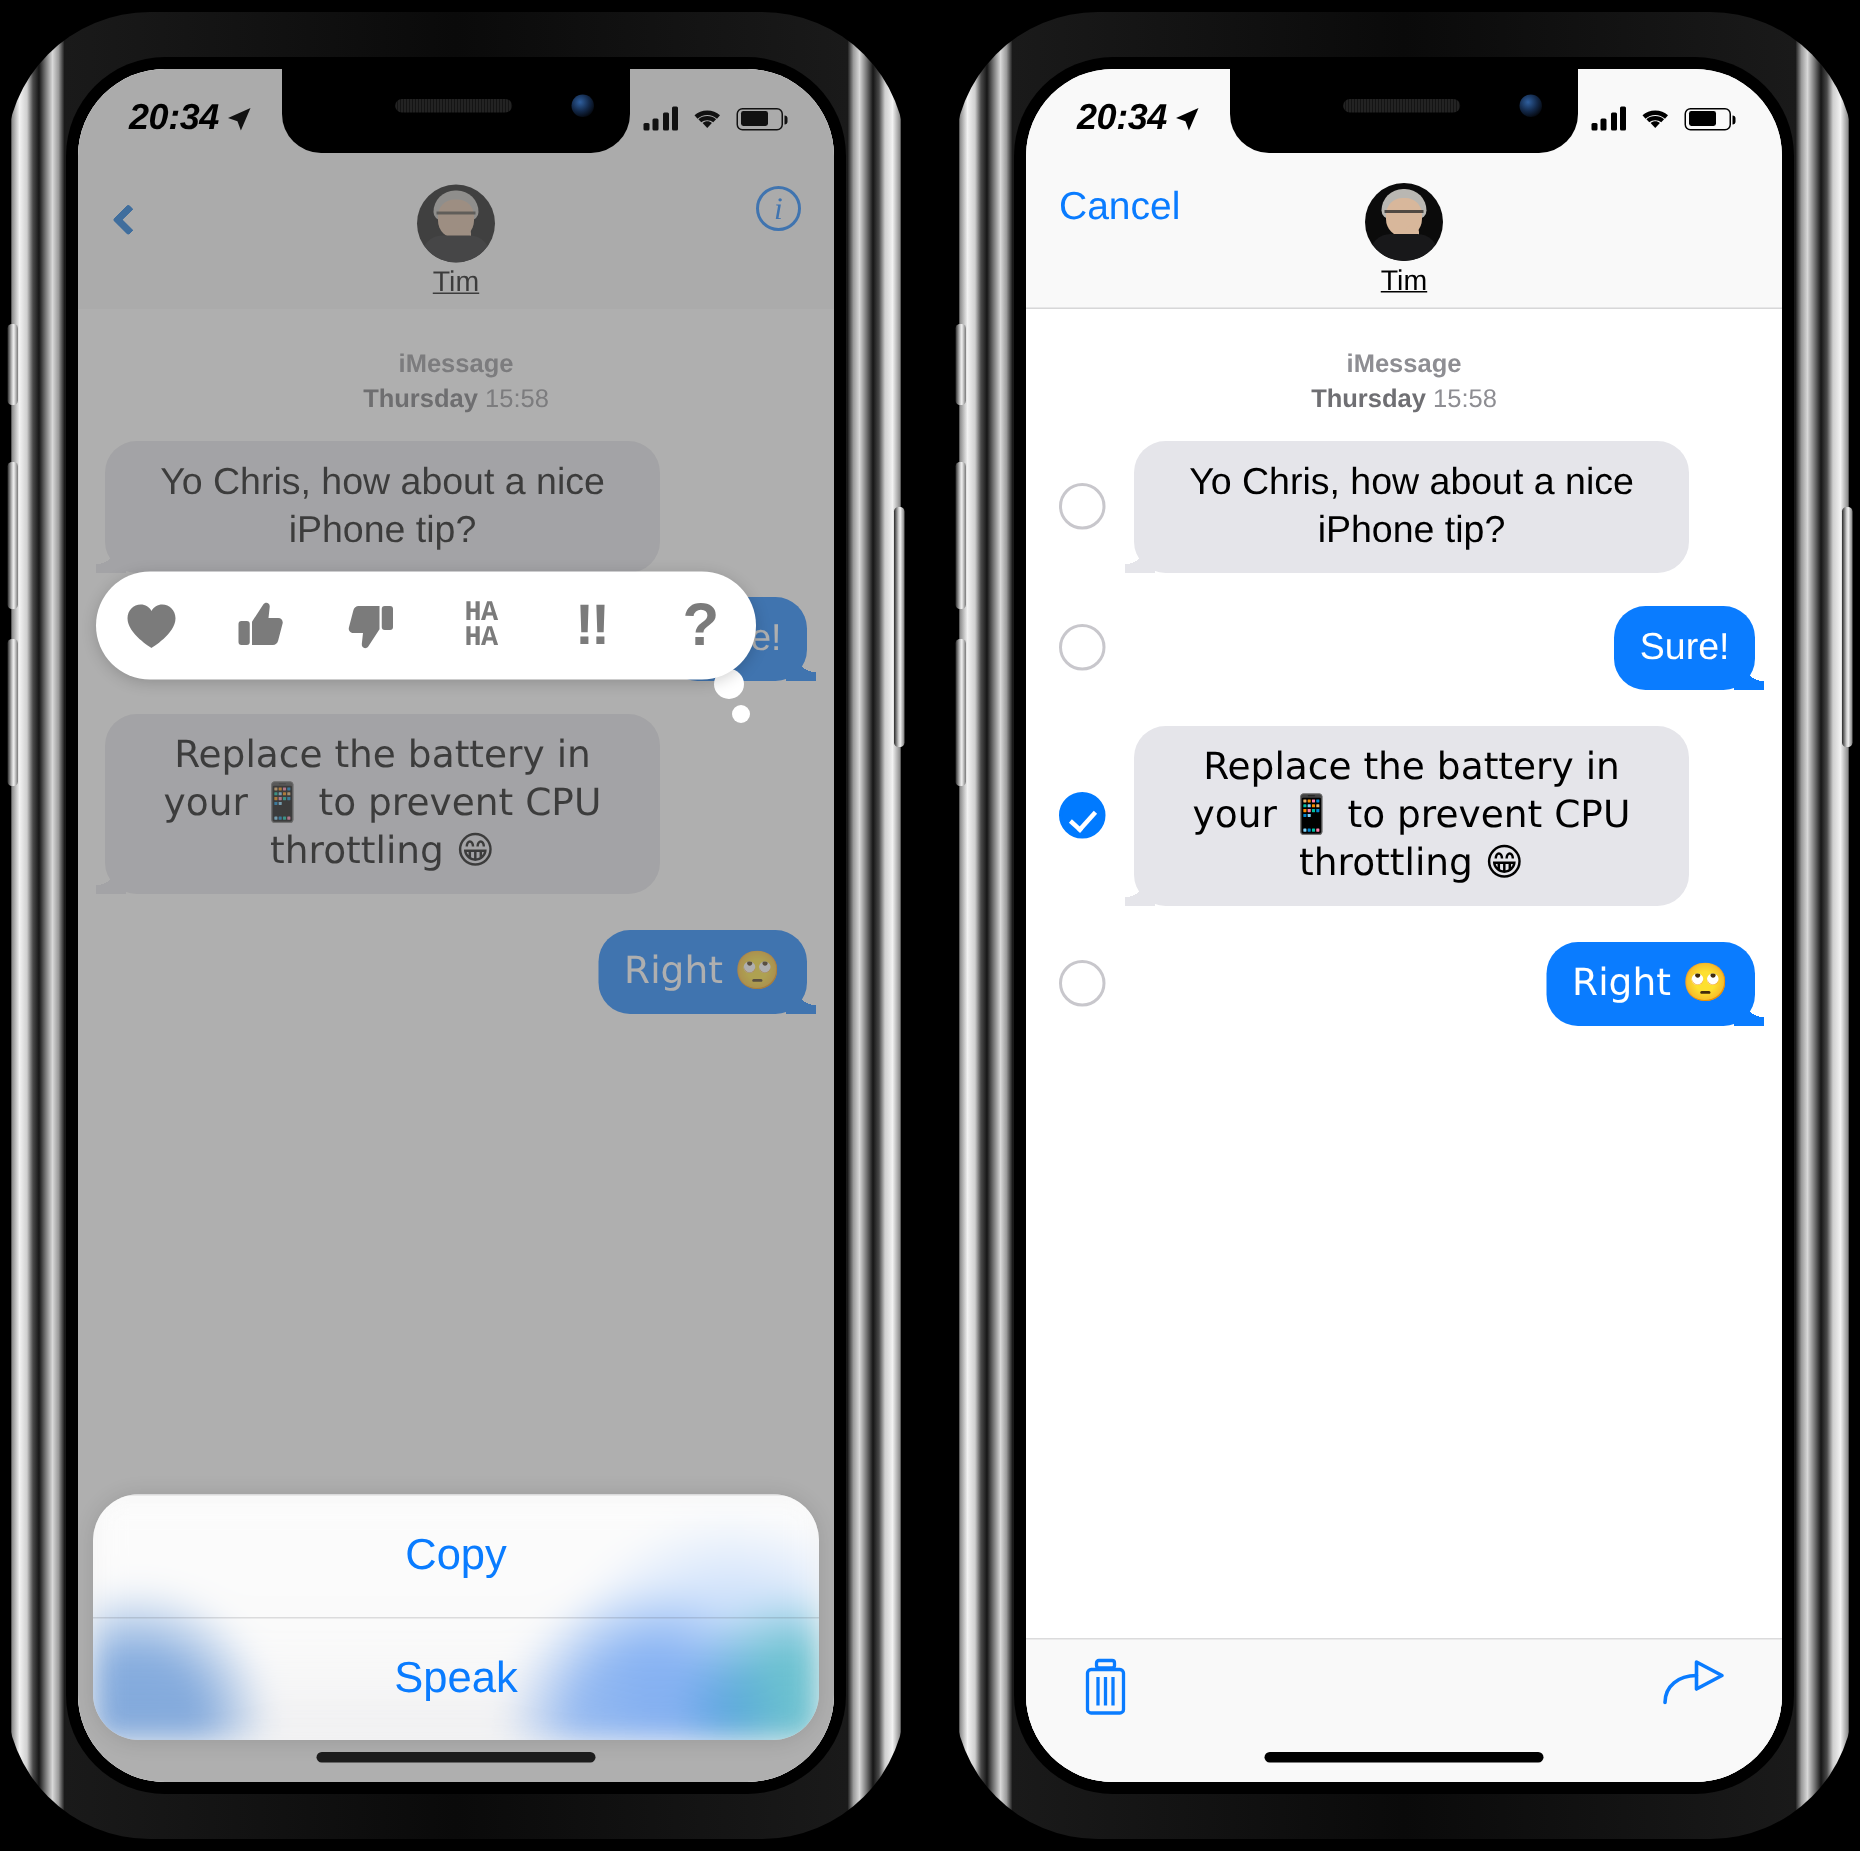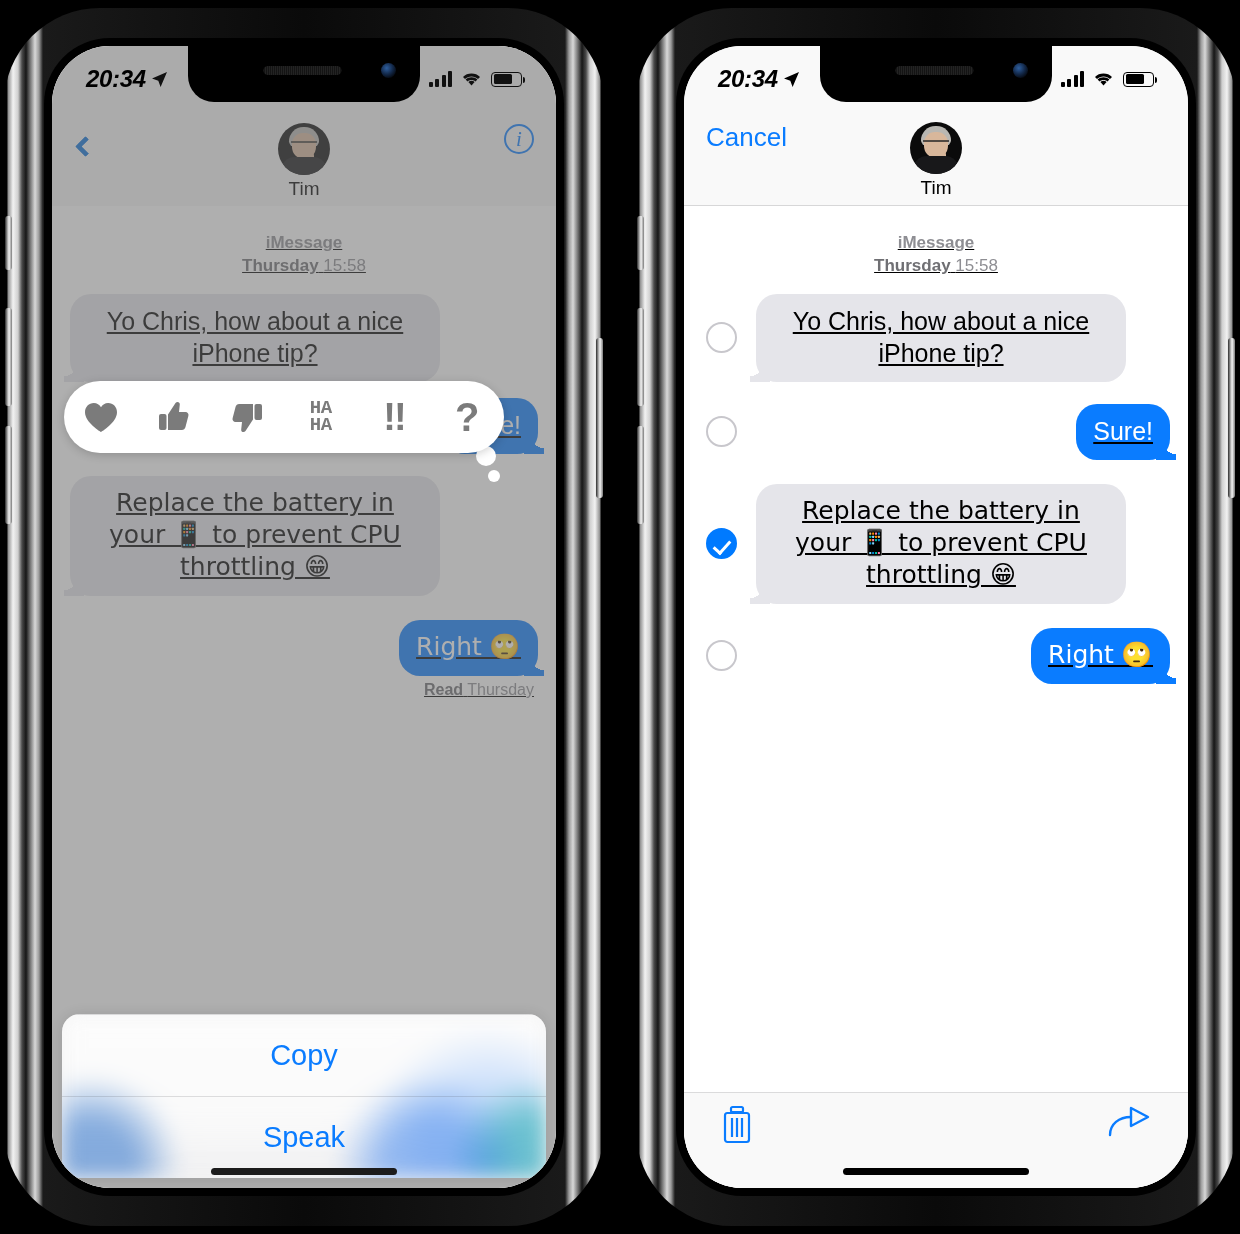--- a/index.html
+++ b/index.html
@@ -138,21 +138,21 @@
     width: 30px; height: 30px; border-radius: 50%;
     border: 2.2px solid #0a7cff; color: #0a7cff;
     font-family: "Liberation Serif", serif;
     font-size: 21px; font-style: italic;
     display:flex; align-items:center; justify-content:center;
     line-height: 1;
   }
   .nav-center {
     position: absolute; left: 50%; transform: translateX(-50%);
     bottom: 6px;
-    display: flex; flex-direction: column; align-items: center; gap: 3px;
+    display: flex; flex-direction: column; align-items: center; gap: 3px; text-decoration: underline;
   }
   .avatar {
     width: 52px; height: 52px; border-radius: 50%;
     overflow: hidden; position: relative;
     background: #0b0b0b;
   }
   .avatar .hair {
     position:absolute; left:50%; top:4px; transform:translateX(-50%);
     width:30px; height:20px; border-radius:15px 15px 6px 6px;
     background:#b9b7b2;
@@ -175,21 +175,20 @@
     position:absolute; left:52%; top:28px;
     width:9px; height:14px; border-radius:5px; background:#d8b79b;
   }
   .nav-name { font-size: 19px; color:#000; }
 
   
   .convo {
     position: absolute; top: 160px; left: 0; right: 0; bottom: 0;
     background: #fff;
     overflow: hidden;
-    text-decoration: underline;
   }
   .stamp {
     text-align:center; margin-top: 26px; line-height: 1.35;
     font-size: 17px;
   }
   .stamp .l1 { font-weight: 700; color: #8e8e93; }
   .stamp .l2 { font-weight: 700; color: #6f6f73; }
   .stamp .l2 .t { font-weight: 400; color: #8e8e93; }
 
   .msgrow {
@@ -276,22 +275,22 @@
   }
   .tail1, .tail2 {
     position:absolute; z-index:28; background:#fff; border-radius:50%;
   }
   .tail1 { left: 424px; top: 400px; width: 20px; height: 20px; }
   .tail2 { left: 436px; top: 424px; width: 12px; height: 12px; }
 
   
   .sheet {
     position:absolute; z-index: 30;
-    left: 10px; right: 10px; bottom: 10px;
-    border-radius: 18px; overflow:hidden;
+    left: 10px; right: 10px; bottom: 28px;
+    border-radius: 31px; overflow:hidden;
     background: rgba(249,249,249,0.94);
     box-shadow: 0 1px 14px rgba(0,0,0,.12);
   }
   .sheet-blur {
     position:absolute; inset:0;
     background:
       radial-gradient(circle at 6% 92%, rgba(40,110,200,.55) 0 42px, transparent 90px),
       radial-gradient(circle at 76% 95%, rgba(60,130,235,.48) 0 48px, transparent 96px),
       radial-gradient(circle at 97% 90%, rgba(30,170,175,.55) 0 40px, transparent 82px),
       radial-gradient(circle at 88% 80%, rgba(120,175,250,.35) 0 60px, transparent 120px),
@@ -362,24 +361,20 @@
               <div class="bubble in emoji">Replace the battery in your 📱 to prevent CPU throttling 😁</div>
             </div>
           </div>
 
           <div class="msgrow out" style="margin-top:24px;">
             <div class="bubblewrap out">
               <div class="bubble out emoji">Right 🙄</div>
             </div>
           </div>
 
-          <div class="receipt">
-            <b>Read</b>
-            <span>Thursday</span>
-          </div>
         </div>
 
         <div class="navbar" style="background:#f7f7f7;">
           <div class="nav-left">
             <div class="chev-back"></div>
           </div>
           <div class="nav-center">
             <div class="avatar">
               <div class="hair"></div>
                 <div class="face"></div>

